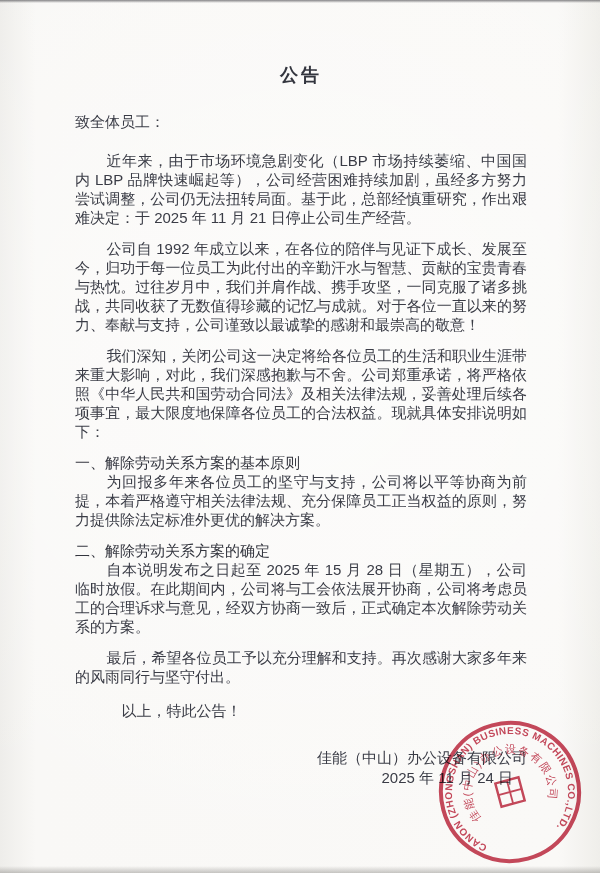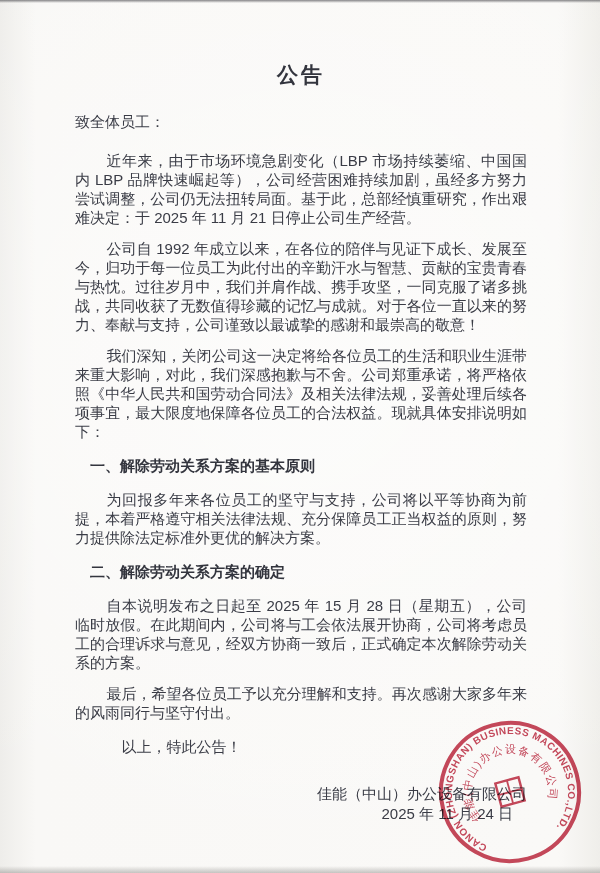--- a/index.html
+++ b/index.html
@@ -29,27 +29,27 @@
     background:linear-gradient(0deg, rgba(110,108,104,.38), rgba(110,108,104,0));
   }
   .content{
     position:absolute;inset:0;
     padding:60px 73px 0 75px;
     font-size:15px;line-height:19px;
     text-align:justify;
   }
   h1.title{
     margin:0 0 22px 0;
-    font-size:21px;line-height:30px;
+    font-size:18px;line-height:30px;
     font-weight:bold;text-align:center;
     letter-spacing:3px;color:#33353e;
   }
   .salutation{margin:0 0 20px 0;}
   p.para{margin:0 0 12px 0;text-indent:2.1em;}
-  p.sec-heading{margin:15px;font-weight:bold;color:#33353e;}
+  p.sec-heading{margin:0;font-weight:normal;color:#33353e;}
   p.sec-body{margin:0 0 12px 0;text-indent:2.1em;}
   p.final-line{margin:15px;text-indent:2.1em;}
   .signature{margin-top:28px;text-align:right;line-height:20px;}
   .signature .company{margin:0;}
   .signature .date{margin:0;padding-right:14px;}
   .seal{
     position:absolute;left:430px;top:712px;
     width:160px;height:160px;
     transform:rotate(-15deg);
     mix-blend-mode:multiply;

